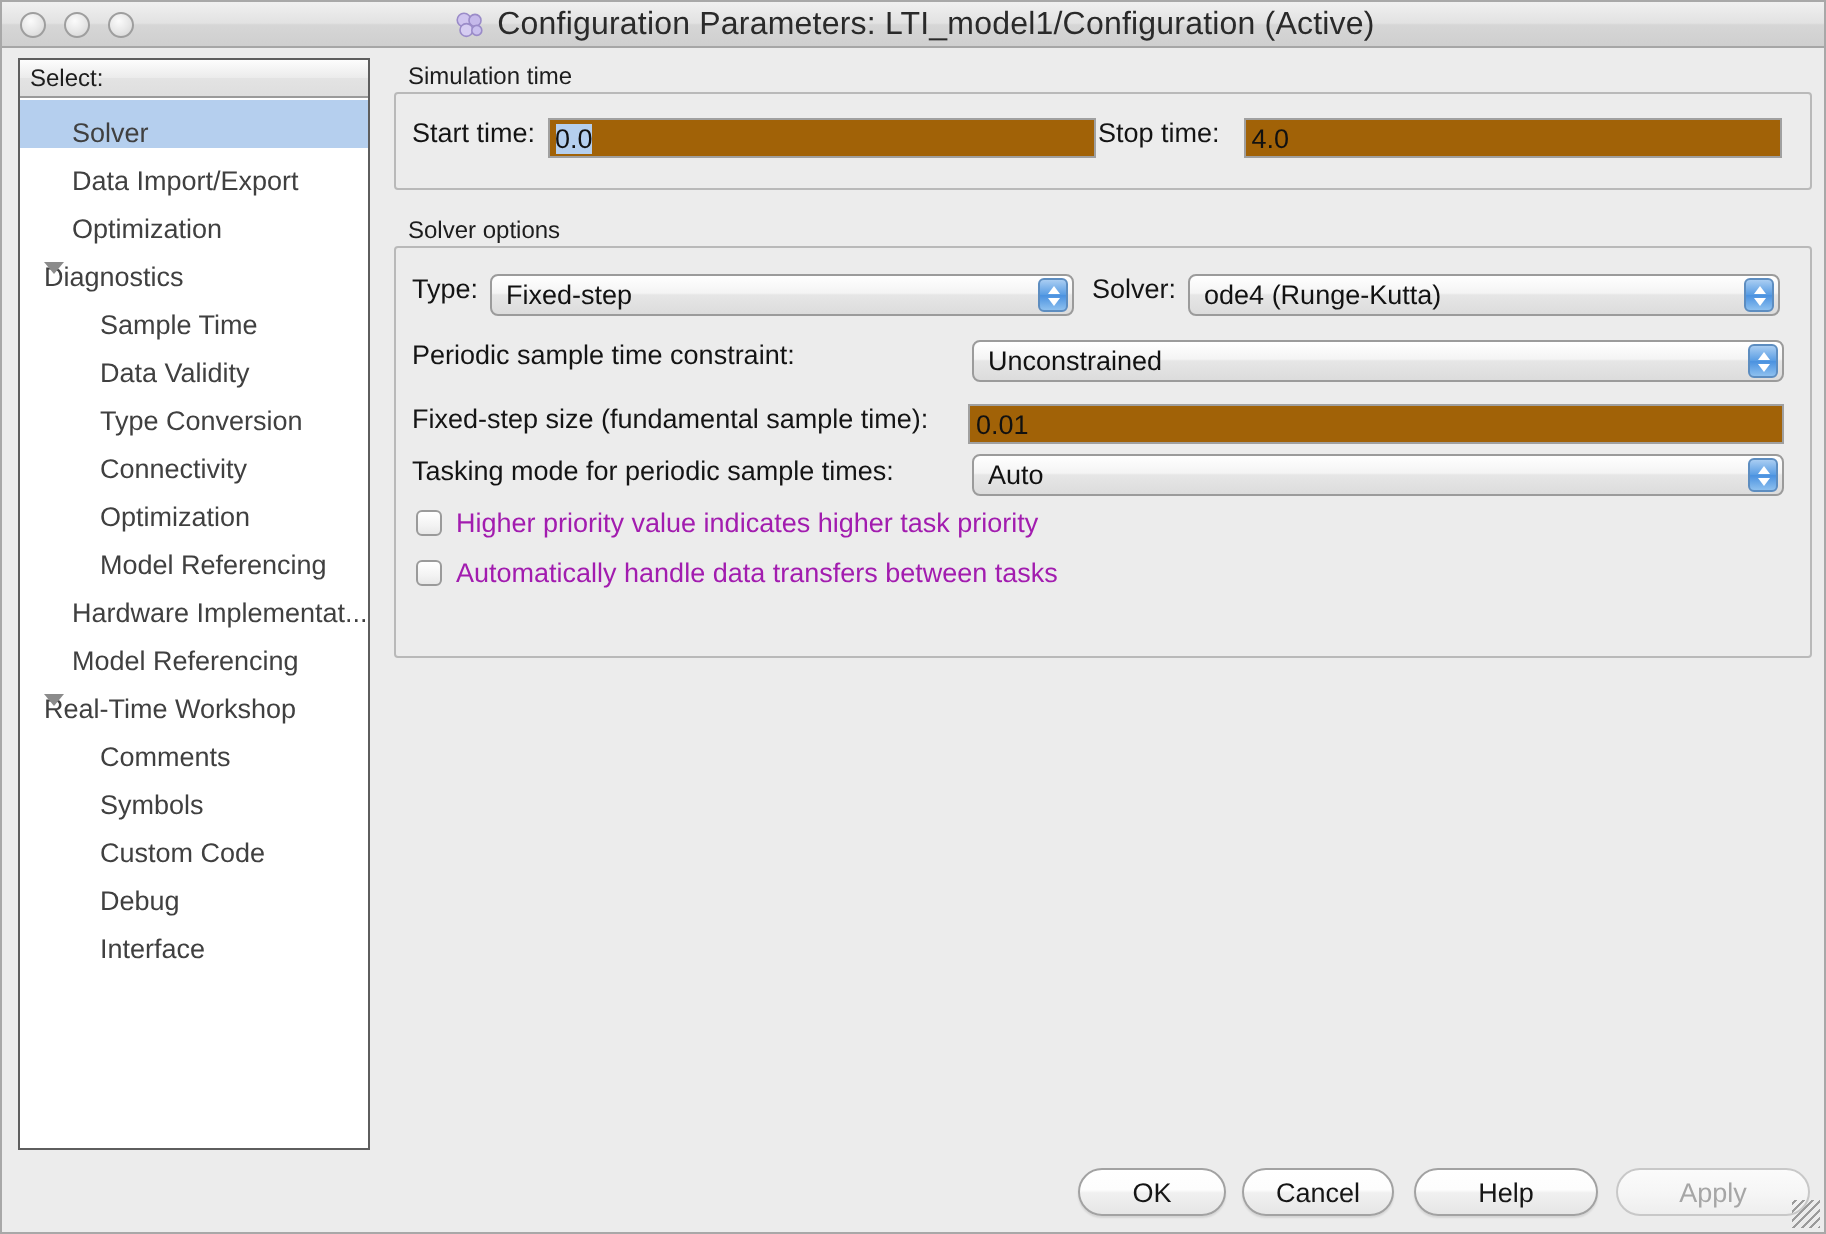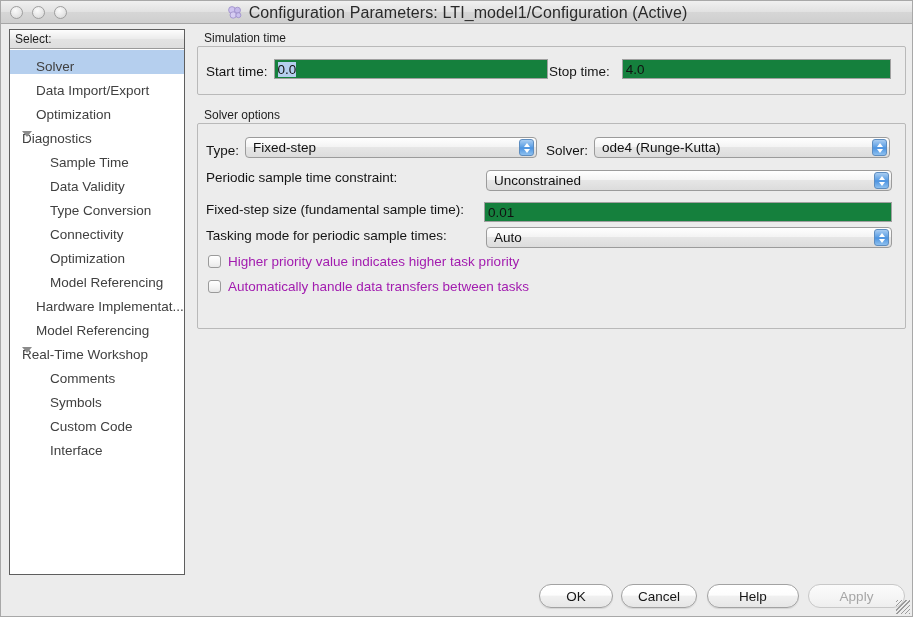--- a/index.html
+++ b/index.html
@@ -161,31 +161,31 @@
   }
 
   #grp-simtime { top: 2px; height: 64px; }
   #grp-simtime .group-box { height: 49px; }
   #grp-solver  { top: 79px; height: 221px; }
   #grp-solver .group-box { height: 206px; }
 
   .row {
     position: absolute;
     display: flex;
-    align-items: flex-end;
+    align-items: flex-start;
   }
   .fld-label {
     font-size: 13.5px;
     color: #141414;
     white-space: nowrap;
   }
 
   
   .textfield {
-    background: #15803d;
+    background: #a16207;
     border: 1px solid #a0a0a0;
     box-sizing: border-box;
     height: 20px;
     font-size: 13.5px;
     color: #111;
     display: flex;
     align-items: center;
     padding-left: 3px;
     overflow: hidden;
     white-space: nowrap;
@@ -375,20 +375,23 @@
         <div class="tree-row">
           <span class="tree-label depth1">Comments</span>
         </div>
         <div class="tree-row">
           <span class="tree-label depth1">Symbols</span>
         </div>
         <div class="tree-row">
           <span class="tree-label depth1">Custom Code</span>
         </div>
         <div class="tree-row">
+          <span class="tree-label depth1">Debug</span>
+        </div>
+        <div class="tree-row">
           <span class="tree-label depth1">Interface</span>
         </div>
       </div>
   </div>
 
   <div id="content">
 
     <div class="group" id="grp-simtime">
       <div class="group-label">Simulation time</div>
       <div class="group-box"></div>

